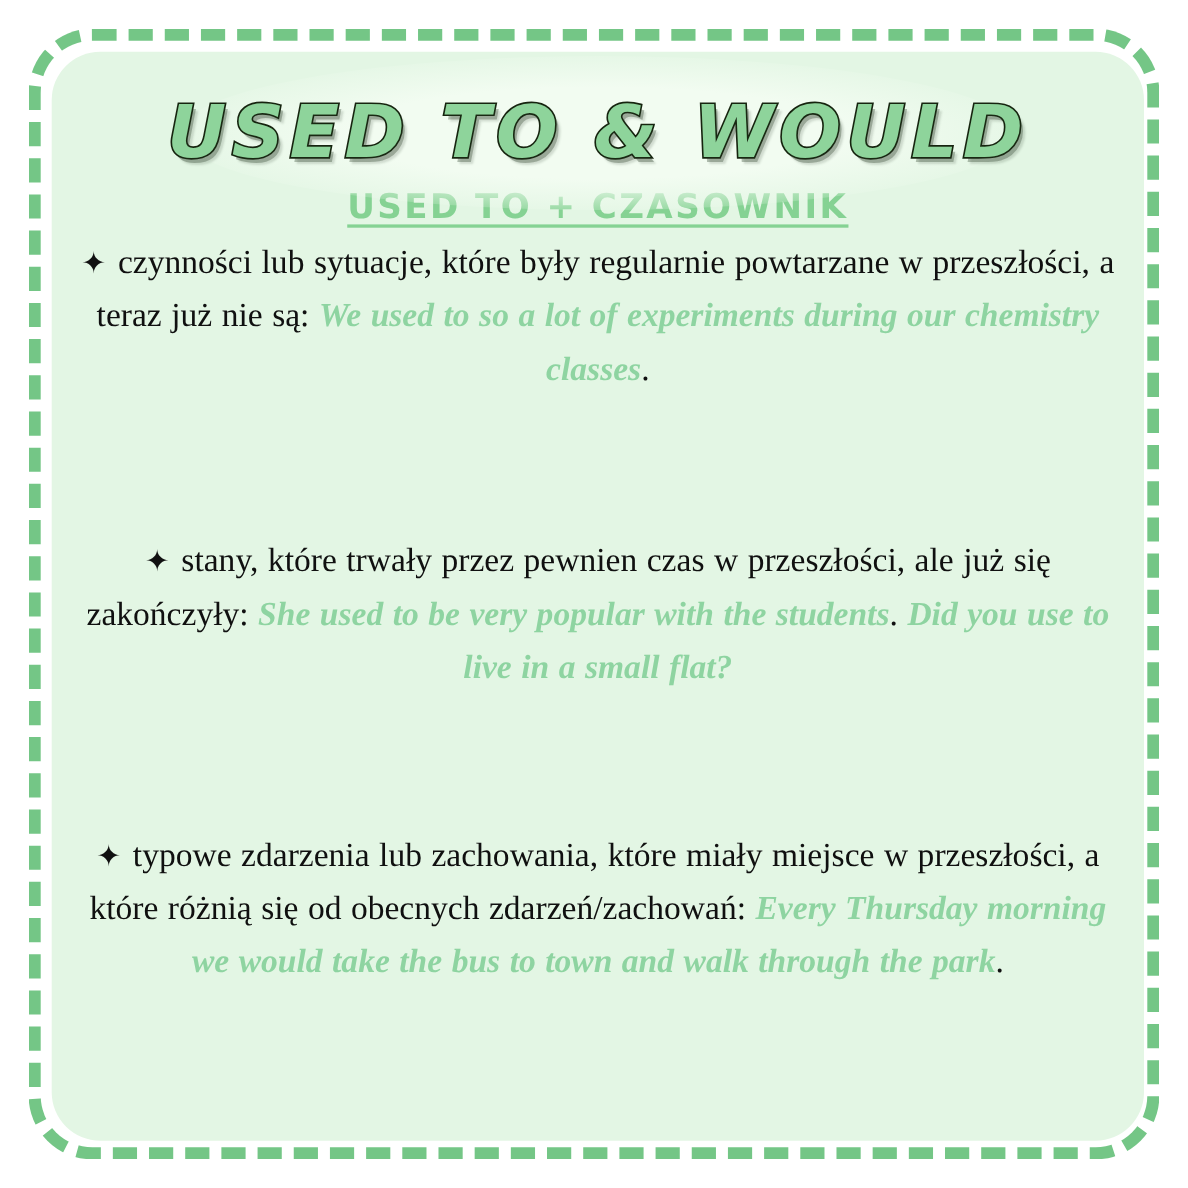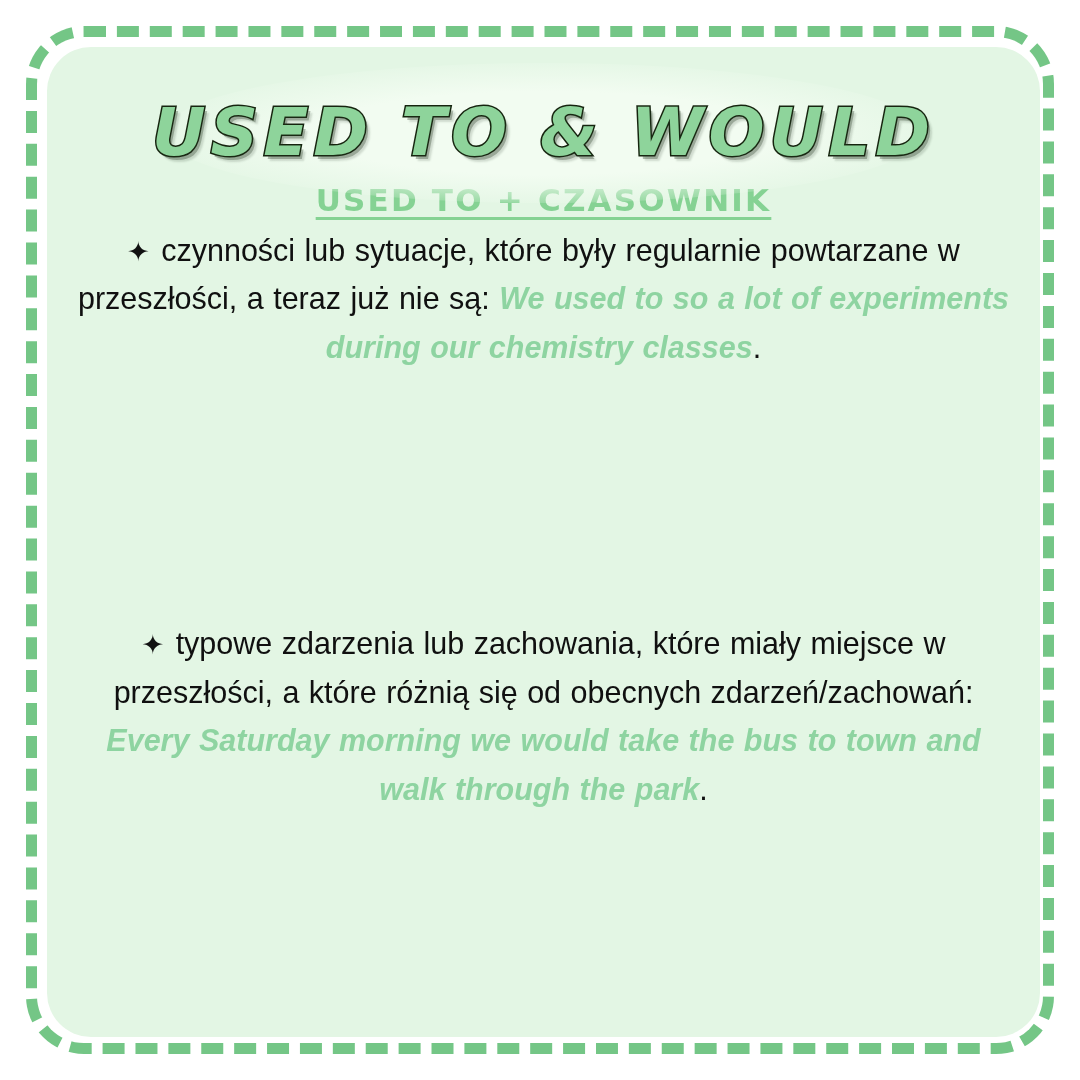--- a/index.html
+++ b/index.html
@@ -44,21 +44,21 @@
     height: 990px;
     background: #e3f6e4;
     border-radius: 44px;
     box-sizing: border-box;
     overflow: hidden;
   }
 
   .content {
     position: absolute;
     left: 0;
-    top: 16px;
+    top: 4px;
     width: 993px;
     height: 990px;
     padding: 12px 18px 0 18px;
     box-sizing: border-box;
   }
 
   
   .title-wrap {
     position: relative;
     text-align: center;
@@ -105,21 +105,21 @@
     letter-spacing: 2.2px;
     color: #85d293;
     text-decoration: underline;
     text-underline-offset: 6px;
     text-decoration-thickness: 3px;
     margin: 0 0 6px 0;
     line-height: 1.3;
   }
 
   .para {
-    font-family: Liberation Sans, sans-serif;
+    font-family: Liberation Serif, serif;
     font-size: 30.5px;
     line-height: 1.59;
     color: #101010;
     margin: 0;
     padding: 0 6px;
     text-align: center;
     word-spacing: 1px;
   }
   .para .bullet {
     font-size: 27px;
@@ -158,28 +158,34 @@
         <div class="section-heading">USED TO + CZASOWNIK</div>
 
         <p class="para">
           <span class="bullet">✦</span>
           <span>czynności lub sytuacje, które były regularnie powtarzane w przeszłości, a teraz już nie są:</span>
           <span class="example">We used to so a lot of experiments during our chemistry classes</span><span>.</span>
         </p>
 
         <div class="gap-big"></div>
 
+        <p class="para">
+          <span class="bullet">✦</span>
+          <span>stany, które trwały przez pewnien czas w przeszłości, ale już się zakończyły:</span>
+          <span class="example">She used to be very popular with the students</span><span>.</span>
+          <span class="example">Did you use to live in a small flat?</span>
+        </p>
       </div>
 
       <div class="gap-sections"></div>
 
       <div class="section">
 
         <p class="para">
           <span class="bullet">✦</span>
           <span>typowe zdarzenia lub zachowania, które miały miejsce w przeszłości, a które różnią się od obecnych zdarzeń/zachowań:</span>
-          <span class="example">Every Saturday morning we would take the bus to town and walk through the park</span><span>.</span>
+          <span class="example">Every Thursday morning we would take the bus to town and walk through the park</span><span>.</span>
         </p>
       </div>
 
     </div>
   </div>
 </div>
 
 </body></html>

